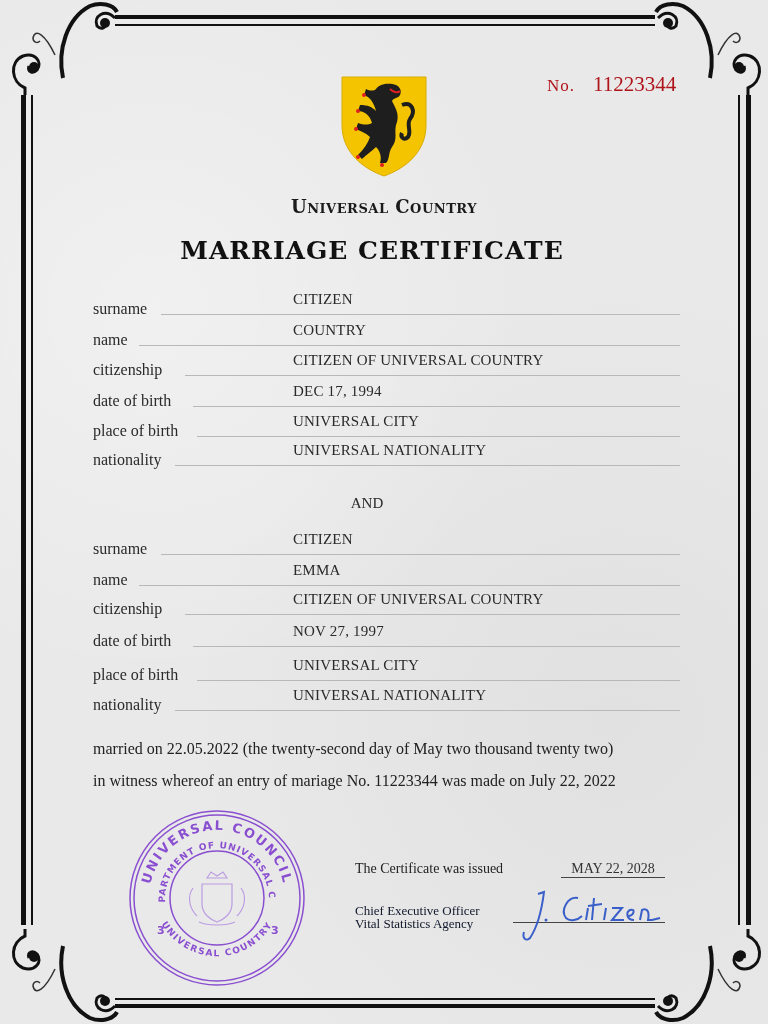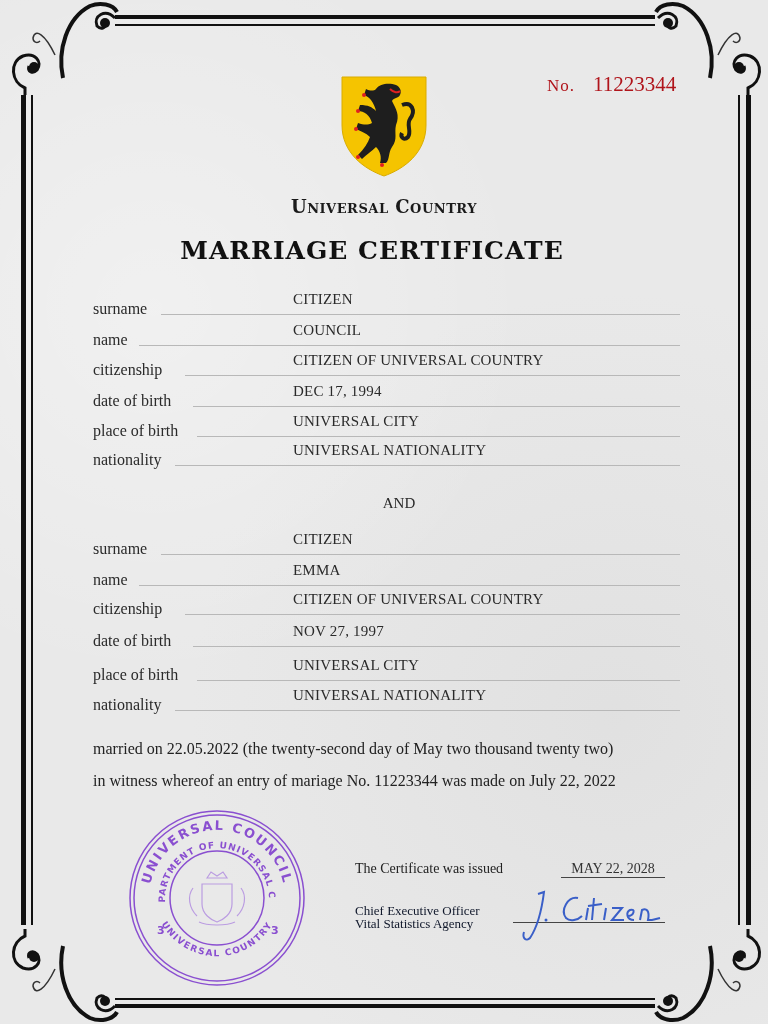--- a/index.html
+++ b/index.html
@@ -19,21 +19,21 @@
   .cert-no { position:absolute; left:547px; top:72px; color:#b0141b; font-size:17px; letter-spacing:1px; }
   .cert-no .num { font-size:21px; margin-left:18px; letter-spacing:0; }
   .country-title { position:absolute; left:0; width:768px; top:196px; text-align:center;
     font-family:"DejaVu Serif", serif; font-weight:bold; font-size:18px; letter-spacing:0.5px; color:#1a1a1a; font-variant:small-caps; }
   .doc-title { position:absolute; left:0; width:744px; top:236px; text-align:center;
     font-family:"DejaVu Serif", serif; font-weight:bold; font-size:25px; letter-spacing:1px; color:#111; }
   .row { position:absolute; left:93px; width:587px; height:24px; }
   .row .label { position:absolute; left:0; bottom:-4px; font-size:16px; color:#2a2a2a; background:transparent; }
   .row .rule { position:absolute; bottom:-1px; right:0; height:1px; background:#b8b8b8; }
   .row .value { position:absolute; left:200px; bottom:6px; font-size:15px; color:#2a2a2a; letter-spacing:0.2px;text-align:center; }
-  .and { position:absolute; left:0; width:734px; top:495px; text-align:center; font-size:15px; color:#2a2a2a;margin-left:32px; }
+  .and { position:absolute; left:0; width:734px; top:495px; text-align:center; font-size:15px; color:#2a2a2a; }
   .para { position:absolute; left:93px; font-size:16px; color:#222; white-space:nowrap;font-family:Liberation Serif, serif; }
   .issued-label { position:absolute; left:355px; top:861px; font-size:14px; color:#222; }
   .issued-date { position:absolute; left:561px; top:861px; width:104px; font-size:14px; color:#333; text-align:center; border-bottom:1px solid #444; padding-bottom:0; }
   .officer { position:absolute; left:355px; top:904px; font-size:13px; line-height:13px; color:#0f172a; }
   .sig-line { position:absolute; left:513px; top:922px; width:152px; height:1px; background:#444; }
   .signature { position:absolute; left:516px; top:880px; width:150px; height:62px; }
   .seal { position:absolute; left:127px; top:808px; width:180px; height:180px; }
 </style>
 </head>
 <body>
@@ -101,21 +101,21 @@
 <div class="doc-title">MARRIAGE CERTIFICATE</div>
 
 <div class="row" style="top:290px;">
   <span class="label">surname</span>
   <span class="rule" style="left:68px;"></span>
   <span class="value">CITIZEN</span>
 </div>
 <div class="row" style="top:321px;">
   <span class="label">name</span>
   <span class="rule" style="left:46px;"></span>
-  <span class="value">COUNCIL</span>
+  <span class="value">COUNTRY</span>
 </div>
 <div class="row" style="top:351px;">
   <span class="label">citizenship</span>
   <span class="rule" style="left:92px;"></span>
   <span class="value">CITIZEN OF UNIVERSAL COUNTRY</span>
 </div>
 <div class="row" style="top:382px;">
   <span class="label">date of birth</span>
   <span class="rule" style="left:100px;"></span>
   <span class="value">DEC 17, 1994</span>

